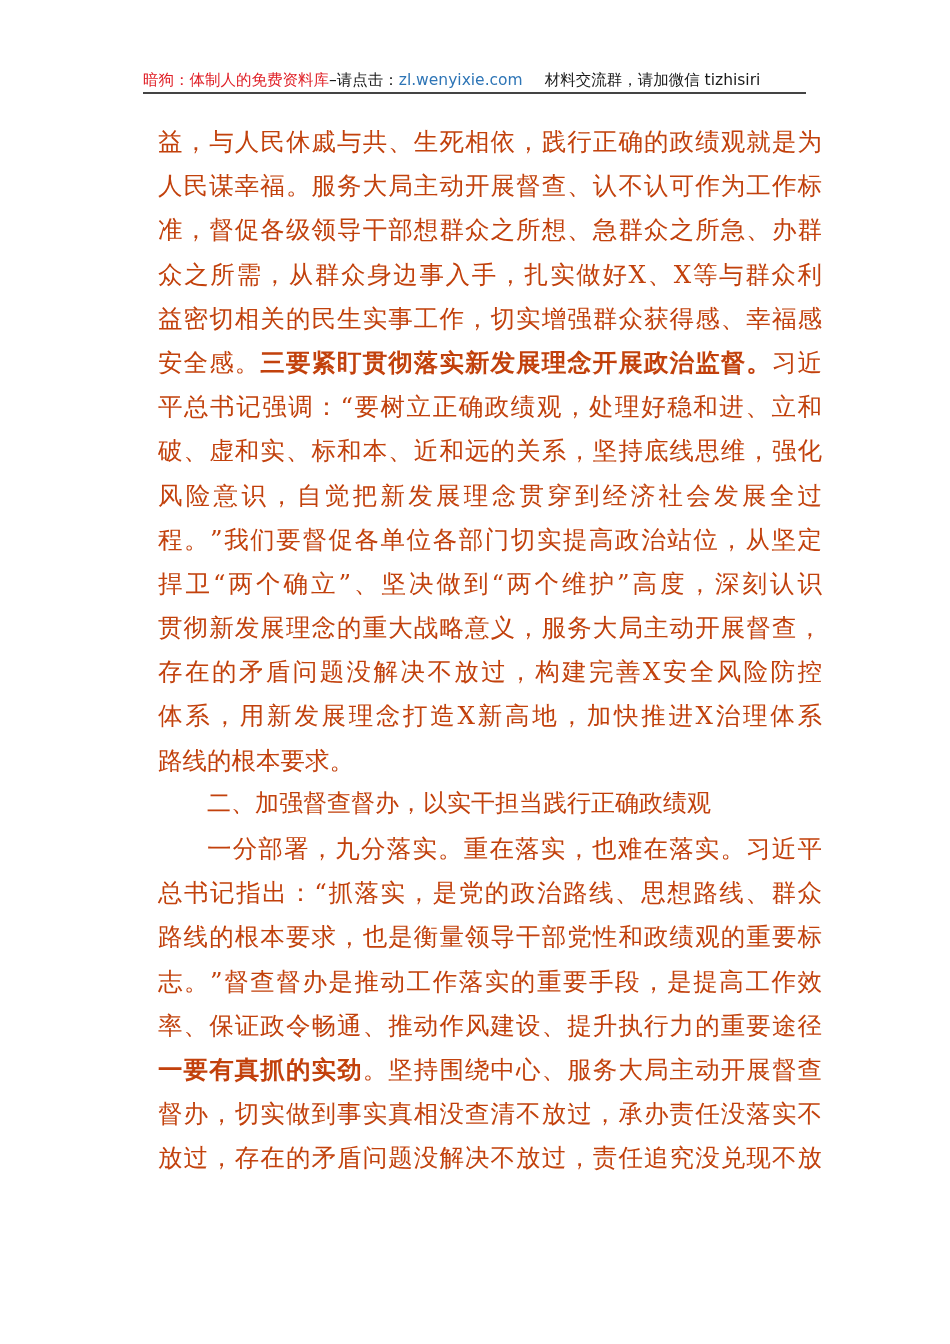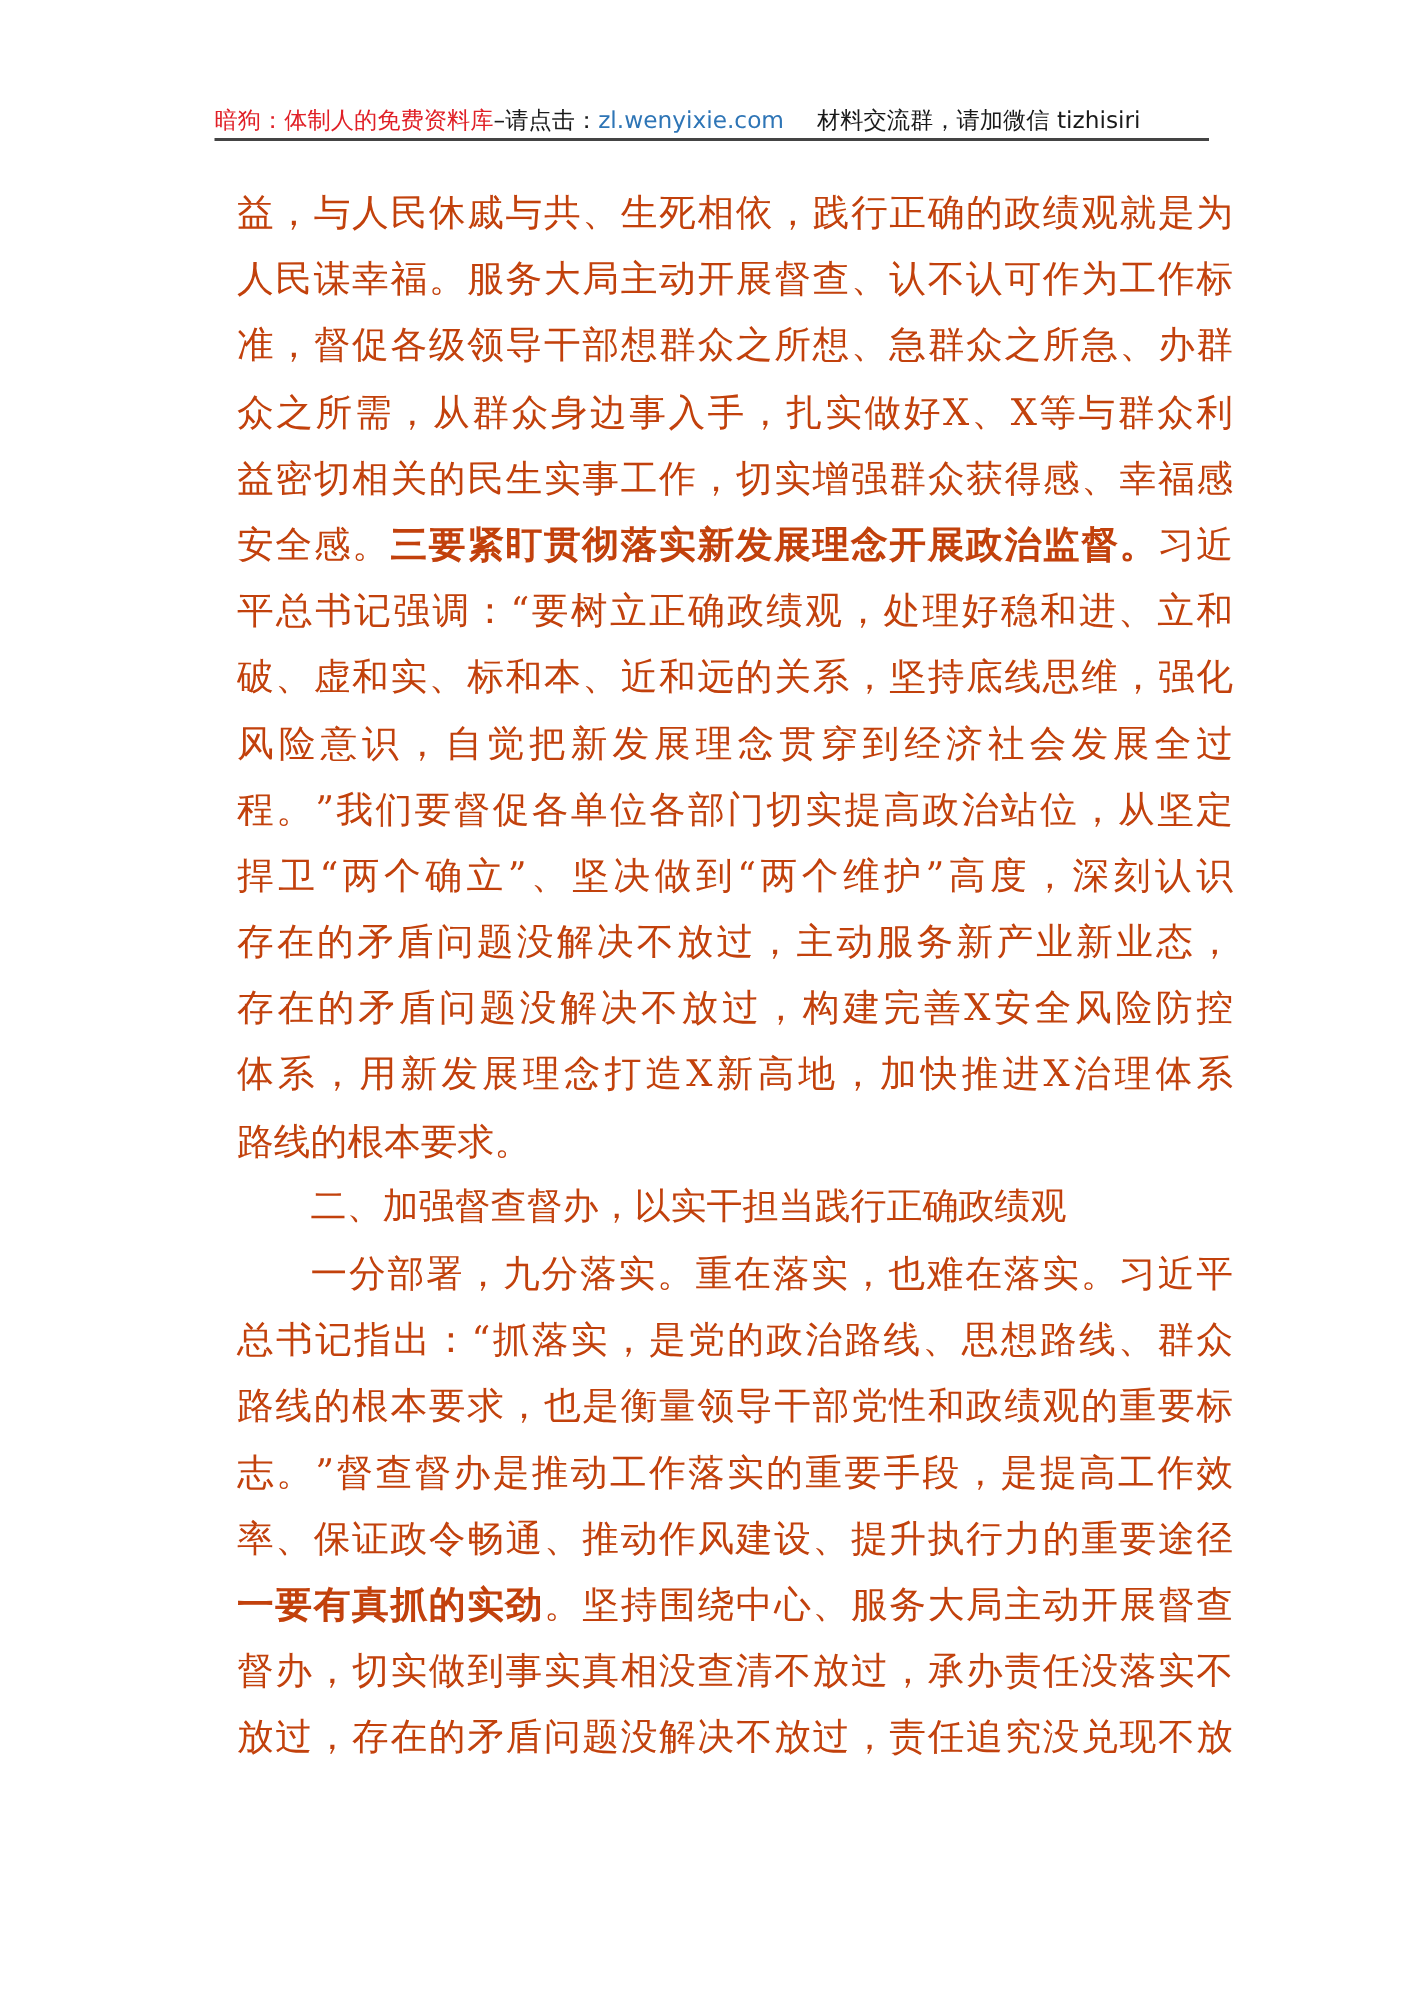--- a/index.html
+++ b/index.html
@@ -21,21 +21,21 @@
       font-family: "DejaVu Serif", serif; font-size: 24.5px; color: #c2410c;
     }
     .line {
       height: 44.2px; line-height: 44.2px; white-space: nowrap;
       text-align: justify; text-align-last: justify; letter-spacing: 0;
     }
     .line.last { text-align-last: left; }
     .line b { font-family: "DejaVu Sans", sans-serif; font-weight: bold; }
     .line.heading {
       text-align-last: left; padding-left: 49px;
-      font-family: Liberation Sans, sans-serif; font-size: 24px;
+      font-family: Liberation Mono, monospace; font-size: 24px;
     }
     .line.indent { padding-left: 49px; }
   </style>
 </head>
 <body>
 
 <div class="page-header">
   <span class="red">暗狗：体制人的免费资料库</span><span>–请点击：</span><span class="blue">zl.wenyixie.com</span><span class="gap"></span><span>材料交流群，请加微信 tizhisiri</span>
 </div>
 <div class="header-rule"></div>
@@ -45,21 +45,21 @@
   <div class="line">人民谋幸福。服务大局主动开展督查、认不认可作为工作标</div>
   <div class="line">准，督促各级领导干部想群众之所想、急群众之所急、办群</div>
   <div class="line">众之所需，从群众身边事入手，扎实做好X、X等与群众利</div>
   <div class="line">益密切相关的民生实事工作，切实增强群众获得感、幸福感</div>
   <div class="line"><span>安全感。</span><b>三要紧盯贯彻落实新发展理念开展政治监督。</b><span>习近</span></div>
   <div class="line">平总书记强调：“要树立正确政绩观，处理好稳和进、立和</div>
   <div class="line">破、虚和实、标和本、近和远的关系，坚持底线思维，强化</div>
   <div class="line">风险意识，自觉把新发展理念贯穿到经济社会发展全过</div>
   <div class="line">程。”我们要督促各单位各部门切实提高政治站位，从坚定</div>
   <div class="line">捍卫“两个确立”、坚决做到“两个维护”高度，深刻认识</div>
-  <div class="line">存在的矛盾问题没解决不放过，主动服务新产业新业态，</div>
+  <div class="line">贯彻新发展理念的重大战略意义，服务大局主动开展督查，</div>
   <div class="line">存在的矛盾问题没解决不放过，构建完善X安全风险防控</div>
   <div class="line">体系，用新发展理念打造X新高地，加快推进X治理体系</div>
   <div class="line last">路线的根本要求。</div>
 
   <div class="line heading">二、加强督查督办，以实干担当践行正确政绩观</div>
 
   <div class="line indent">一分部署，九分落实。重在落实，也难在落实。习近平</div>
   <div class="line">总书记指出：“抓落实，是党的政治路线、思想路线、群众</div>
   <div class="line">路线的根本要求，也是衡量领导干部党性和政绩观的重要标</div>
   <div class="line">志。”督查督办是推动工作落实的重要手段，是提高工作效</div>

